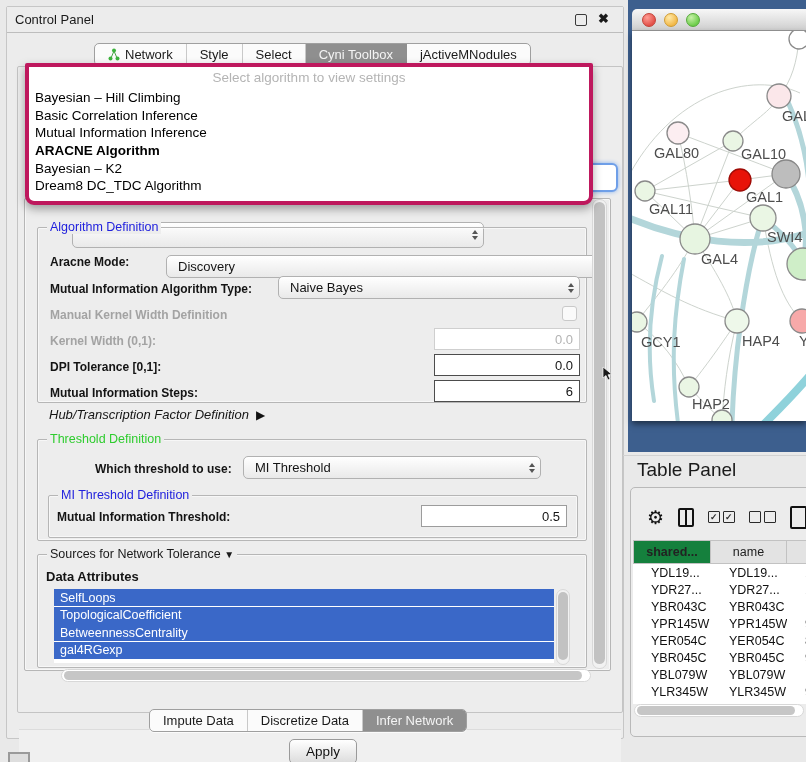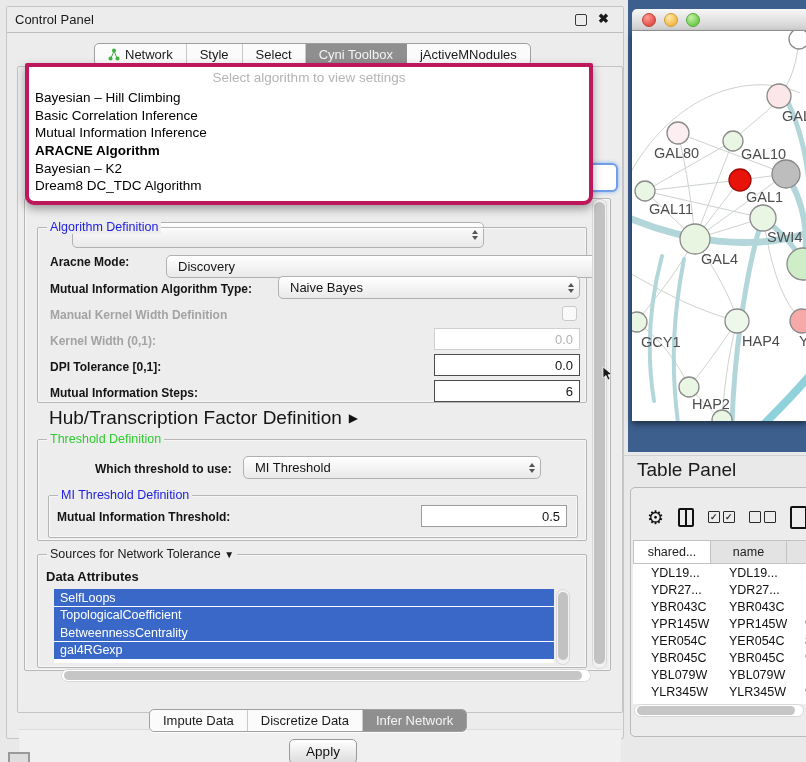--- a/index.html
+++ b/index.html
@@ -89,21 +89,21 @@
   #gear-ico{font-size:19px;color:#111;line-height:19px;}
   #split-ico{width:14px;height:15px;border:2px solid #111;border-radius:2px;position:relative;}
   #split-ico:after{content:"";position:absolute;left:50%;top:0;bottom:0;width:2px;background:#111;transform:translateX(-50%);}
   .cb{width:10px;height:10px;border:1.5px solid #2a2a2a;border-radius:1px;font-size:9px;
       line-height:10px;text-align:center;color:#2a2a2a;font-weight:bold;}
   .cb-pair{display:flex;gap:3px;}
   #doc-ico{width:16px;height:19px;border:2px solid #111;border-radius:2px;}
   #tp-header{left:2px;top:52px;width:200px;height:24px;display:flex;font-size:12.5px;color:#222;}
   .th{display:flex;align-items:center;justify-content:center;border:1px solid #c2c2c2;
       border-left:none;background:#e3e3e3;box-sizing:border-box;}
-  .th.hl{background:#ffffff;border-left:1px solid #c2c2c2;}
+  .th.hl{background:#15803d;border-left:1px solid #c2c2c2;font-weight:bold;}
   #tp-rows{left:2px;top:76px;width:200px;height:140px;background:#fff;overflow:hidden;}
   .trow{display:flex;height:17px;align-items:center;font-size:12.5px;color:#111;}
   .tcell{padding-left:18px;box-sizing:border-box;white-space:nowrap;overflow:hidden;}
   .tcell.c0{width:78px;}
   .tcell.c1{width:76px;}
   .tcell.c2{width:40px;}
   
   #mouse-cursor{left:602px;top:366px;z-index:60;}
   #cut-icon{left:8px;top:752px;width:18px;height:12px;border:2px solid #9a9a9a;background:#dedede;}
   .net-ico{display:inline-block;}
@@ -191,21 +191,21 @@
           <span>0.0</span>
         </div>
 
         <span class="lbl abs" style="left:12px;top:158px;">Mutual Information Steps:</span>
         <div class="tfield strong abs" style="left:396px;top:152px;width:146px;">
           <span>6</span>
         </div>
       </div>
 
       <div class="abs" style="left:24px;top:208px;display:flex;align-items:center;gap:7px;">
-        <span class="lbl" style="font-weight:normal;font-size:19px;">Hub/Transcription Factor Definition</span>
+        <span class="lbl" style="font-weight:normal;font-size:13px;font-style:italic;">Hub/Transcription Factor Definition</span>
         <span style="font-size:12px;color:#111;">▶</span>
       </div>
 
       <div class="group abs" style="left:12px;top:240px;width:548px;height:100px;">
         <span class="group-title" style="color:#2ecc2e;">Threshold Definition</span>
 
         <span class="lbl abs" style="left:57px;top:22px;">Which threshold to use:</span>
         <div class="combo abs" style="left:205px;top:16px;width:298px;">
           <span>MI Threshold</span>
           <span class="stepper">

